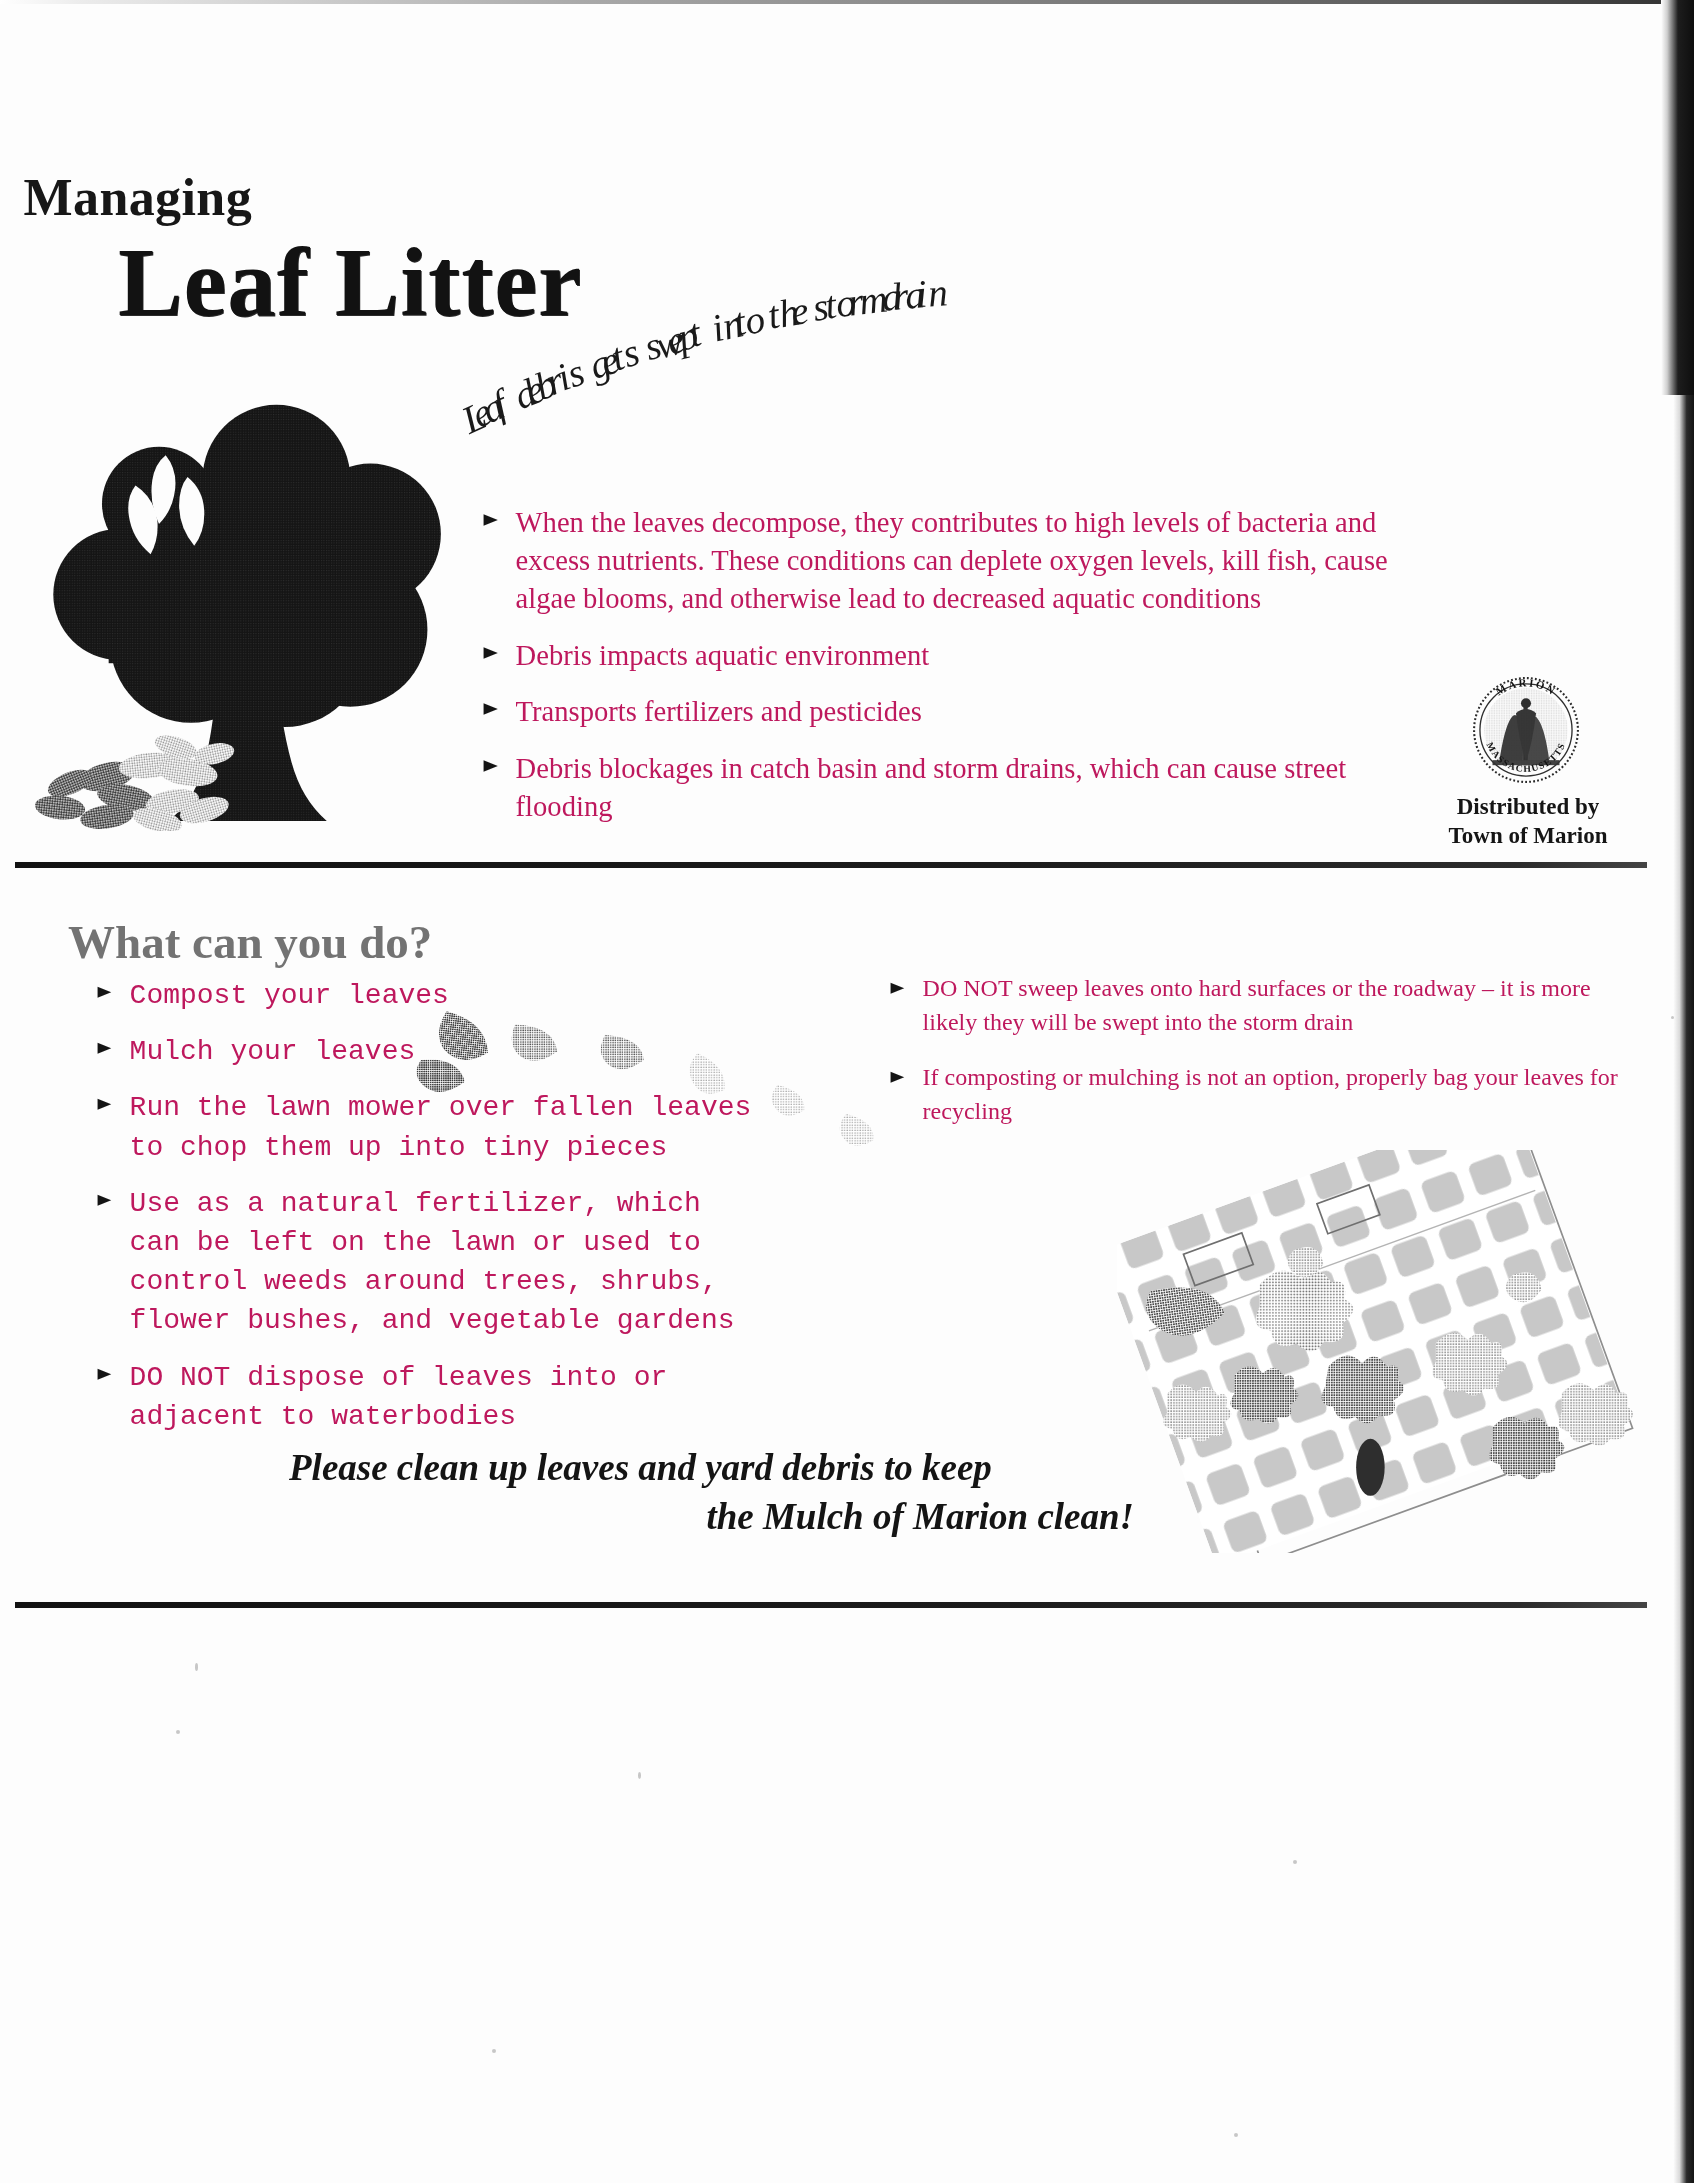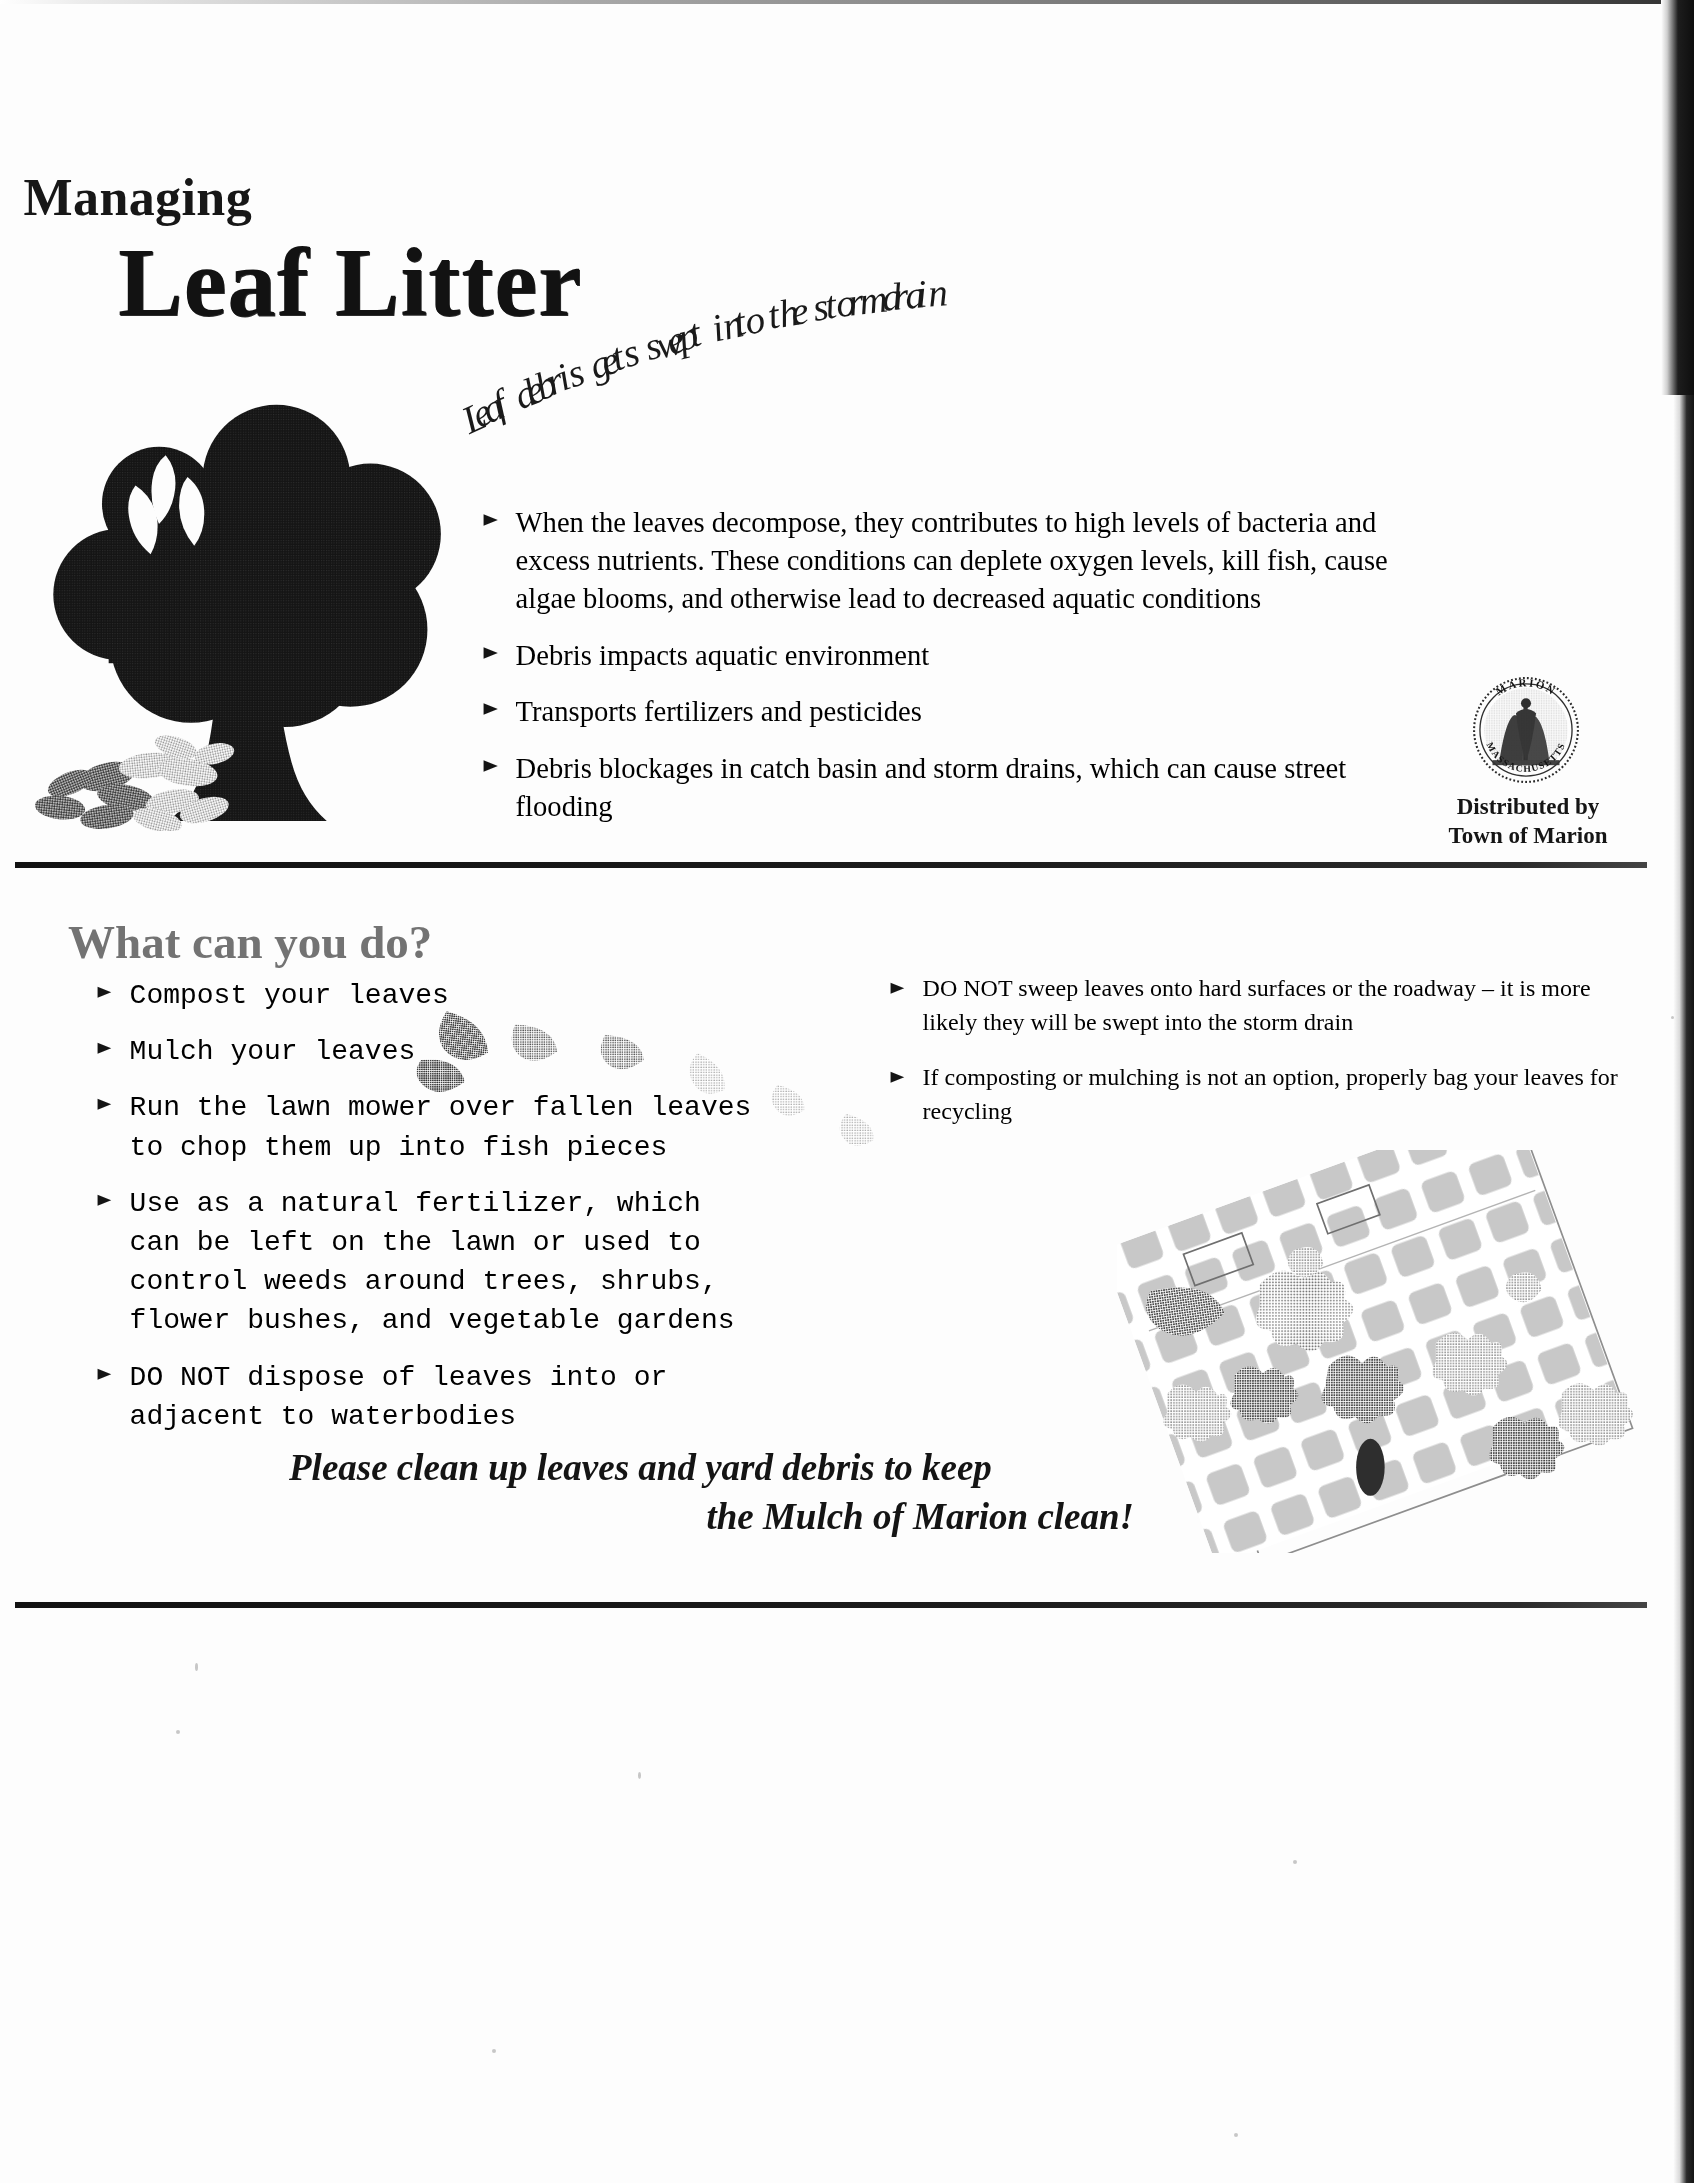--- a/index.html
+++ b/index.html
@@ -80,21 +80,21 @@
   .bullet-row{
     display:flex;align-items:flex-start;margin-bottom:13.4px;
   }
   .bullet-mark{
     flex:0 0 auto;width:28.6px;
     font-size:25px;line-height:1.28;color:#141414;
     transform:scaleX(1.25);
   }
   .bullet-text{
     font-family:"Liberation Serif", serif;
-    color:#000000;
+    color:#be185d;
   }
 
   #why-bullets{left:487px;top:504px;width:915px;}
   #why-bullets .bullet-text{font-size:28.6px;line-height:1.33;}
   #why-bullets .bullet-mark{font-size:23px;line-height:1.33;}
   #why-bullets .bullet-row{margin-bottom:18.5px;}
 
   #do-left-bullets{left:101px;top:976px;width:655px;}
   #do-left-bullets .bullet-text{font-size:28px;line-height:1.40;font-family:Liberation Mono, monospace;}
   #do-left-bullets .bullet-mark{font-size:22px;line-height:1.40;}
@@ -324,21 +324,21 @@
       <div class="bullet-row">
         <span class="bullet-mark">▸</span>
         <span class="bullet-text">Compost your leaves</span>
       </div>
       <div class="bullet-row">
         <span class="bullet-mark">▸</span>
         <span class="bullet-text">Mulch your leaves</span>
       </div>
       <div class="bullet-row">
         <span class="bullet-mark">▸</span>
-        <span class="bullet-text">Run the lawn mower over fallen leaves to chop them up into fish pieces</span>
+        <span class="bullet-text">Run the lawn mower over fallen leaves to chop them up into tiny pieces</span>
       </div>
       <div class="bullet-row">
         <span class="bullet-mark">▸</span>
         <span class="bullet-text">Use as a natural fertilizer, which can be left on the lawn or used to control weeds around trees, shrubs, flower bushes, and vegetable gardens</span>
       </div>
       <div class="bullet-row">
         <span class="bullet-mark">▸</span>
         <span class="bullet-text">DO NOT dispose of leaves into or adjacent to waterbodies</span>
       </div>
     </div>

